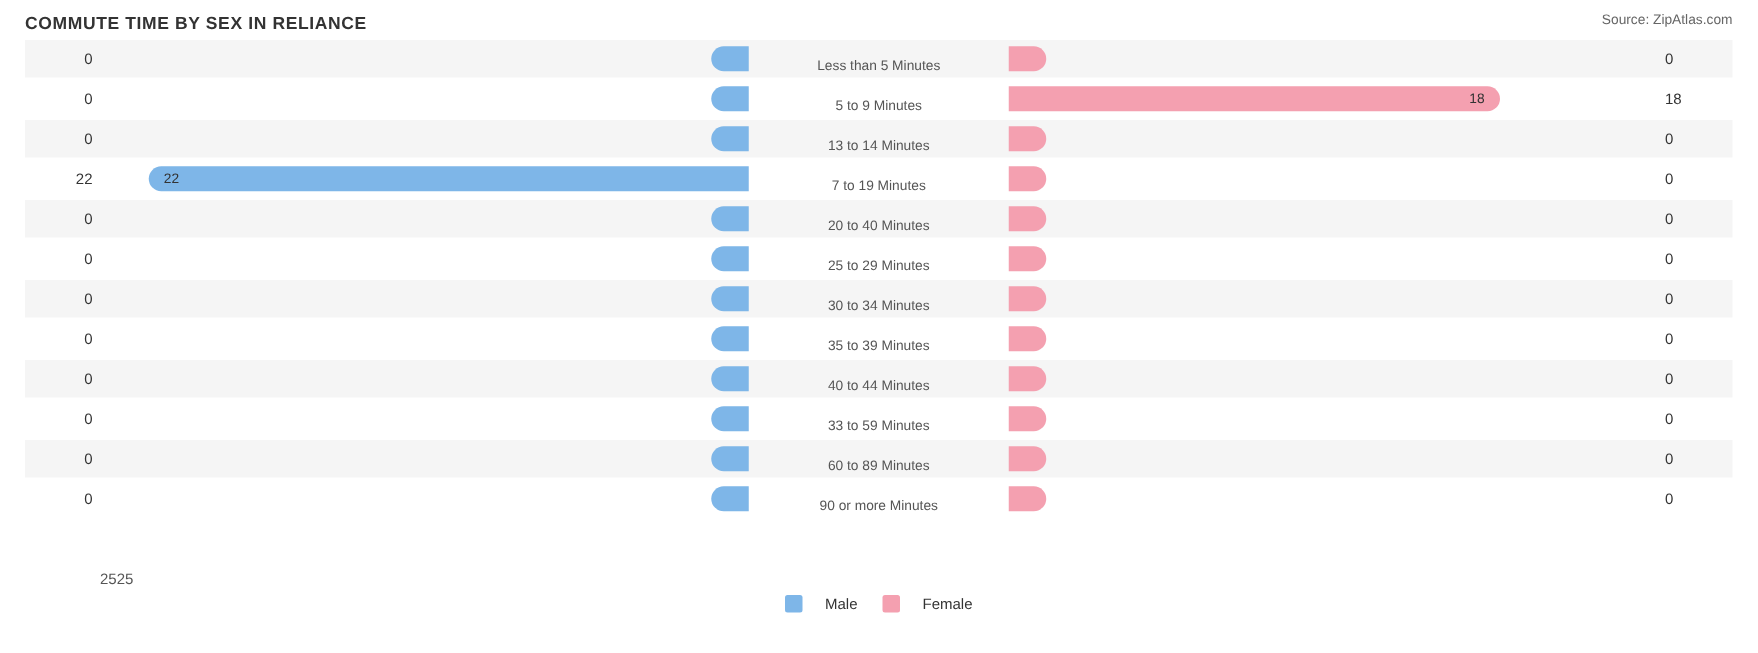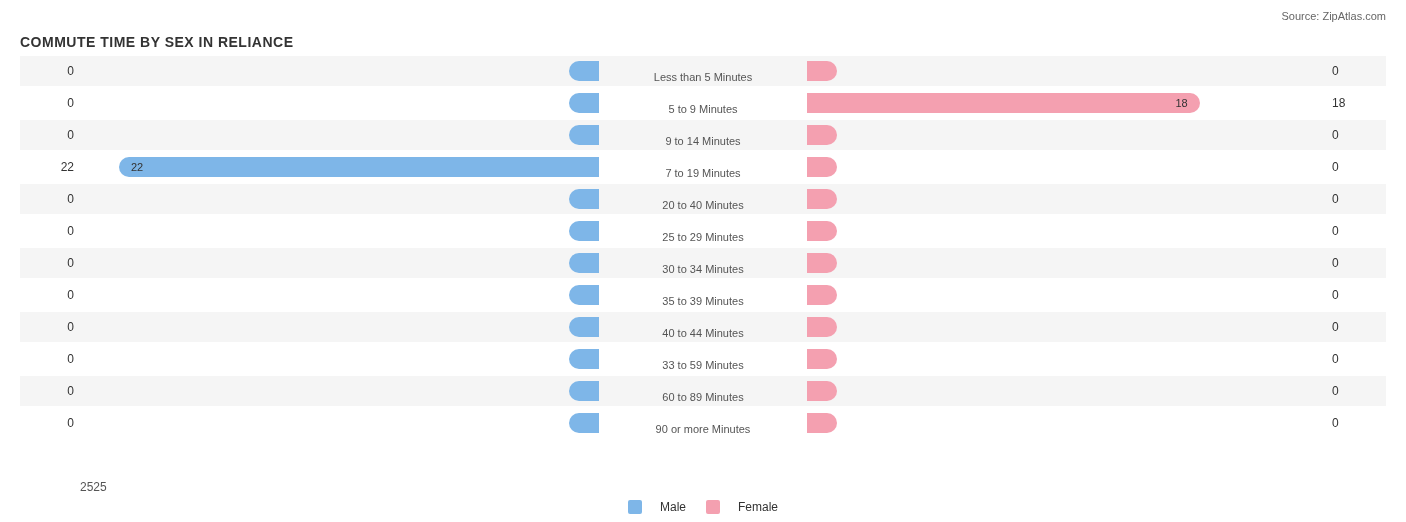--- a/index.html
+++ b/index.html
@@ -16,21 +16,20 @@
       padding: 10px 20px 40px 20px;
       position: relative;
     }
     .chart-title {
       font-size: 14px;
       font-weight: bold;
       text-transform: uppercase;
       color: #333;
       margin-bottom: 6px;
       letter-spacing: 0.5px;
-      margin-top: 24px;
     }
     .source-text {
       position: absolute;
       top: 10px;
       right: 20px;
       font-size: 11px;
       color: #666;
     }
     .chart-area {
       position: relative;
@@ -185,21 +184,21 @@
         </div>
       </div>
       <div class="right-value">18</div>
     </div>
       <div class="row">
       <div class="left-value">0</div>
       <div class="left-bar-container">
         <div class="left-bar zero" style="width:30px; background:#7eb6e8;">
         </div>
       </div>
-      <div class="label-area">9 to 14 Minutes</div>
+      <div class="label-area">13 to 14 Minutes</div>
       <div class="right-bar-container">
         <div class="right-bar zero" style="width:30px; background:#f4a0b0;">
           
         </div>
       </div>
       <div class="right-value">0</div>
     </div>
       <div class="row">
       <div class="left-value">22</div>
       <div class="left-bar-container">

